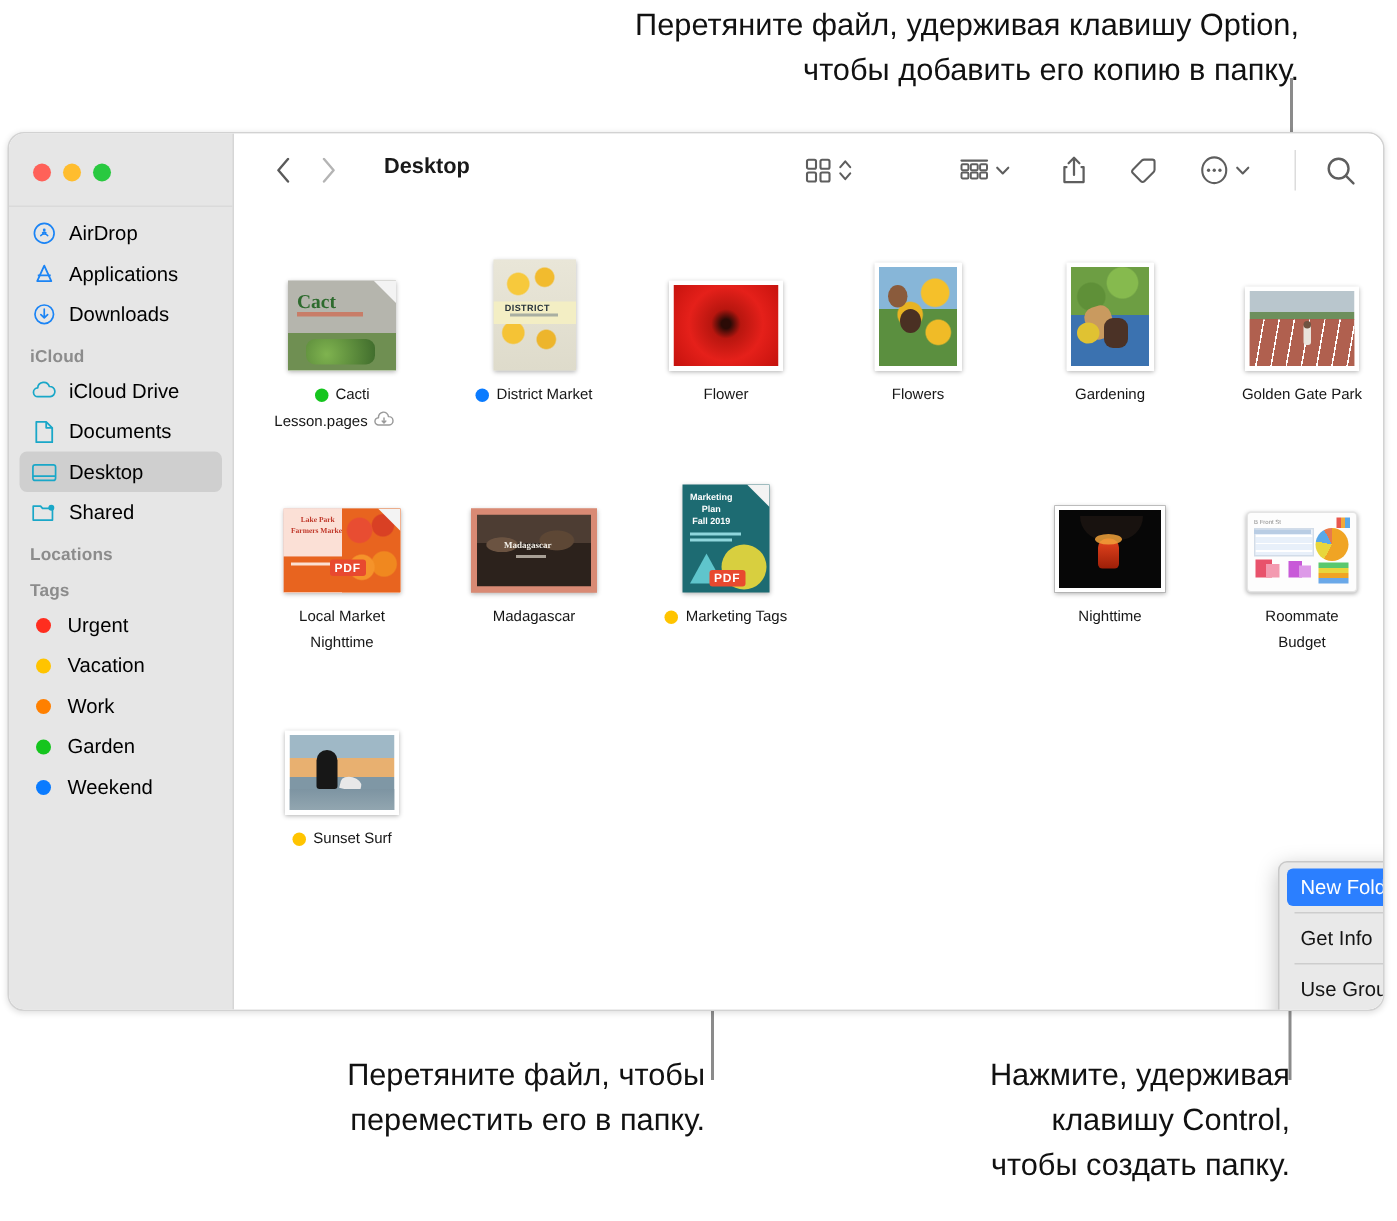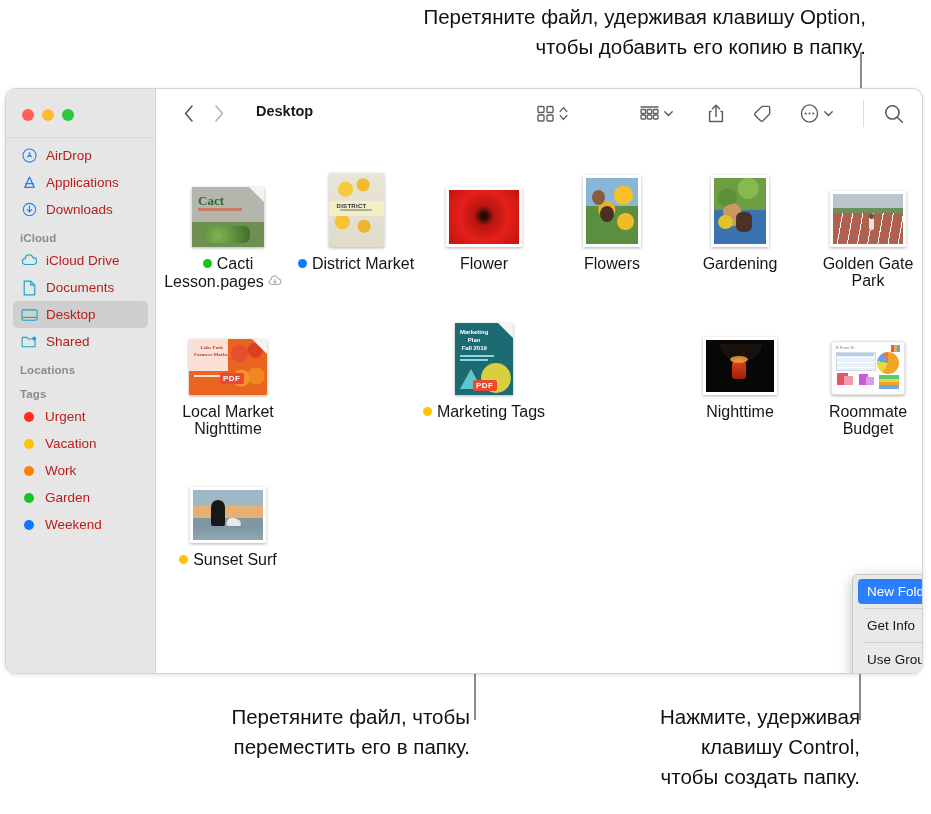--- a/index.html
+++ b/index.html
@@ -43,21 +43,21 @@
   .tl.green{background:#29c940;}
 
   .sb-list{padding-top:4px;}
   .sb-section{
     font-size:11.5px;font-weight:bold;color:#8c8c8c;
     padding:9px 0 3px 14px;letter-spacing:.1px;
   }
   .sb-item{
     display:flex;align-items:center;height:27px;
     margin:0 7px;padding-left:7px;border-radius:5px;
-    font-size:13.5px;color:#b91c1c;text-align:right;
+    font-size:13.5px;color:#000000;text-align:right;
   }
   .sb-item.selected{background:#cfcfcf;}
   .sb-ico{width:19px;height:18px;margin-right:7px;flex:0 0 19px;display:flex;align-items:center;justify-content:center;}
   .sb-ico svg{display:block;}
   .tag-dot{width:10px;height:10px;border-radius:50%;margin-left:4px;margin-right:11px;flex:0 0 10px;}
 
   
   #content{position:absolute;left:150px;top:0;right:0;bottom:0;background:#fff;}
   #toolbar{position:relative;height:49px;}
   .tb-nav{position:absolute;top:13px;display:flex;align-items:center;justify-content:center;width:22px;height:22px;}
@@ -71,21 +71,21 @@
   #btn-tag{left:596px;}
   #btn-more{left:643px;}
   #tb-divider{position:absolute;left:707px;top:11px;width:1px;height:27px;background:#dcdcdc;}
   #btn-search{left:727px;}
 
   
   #file-grid{position:absolute;left:0;top:49px;right:0;bottom:0;}
   .file{position:absolute;width:128px;text-align:center;}
   .thumb-wrap{height:76px;display:flex;align-items:flex-end;justify-content:center;margin-bottom:8px;}
   .thumb{box-shadow:0 1px 3px rgba(0,0,0,.3);background:#fff;position:relative;overflow:hidden;}
-  .fname{font-size:16px;color:#161616;line-height:17px;display:inline;}
+  .fname{font-size:10px;color:#161616;line-height:17px;display:inline;}
   .fname-row{display:flex;align-items:flex-start;justify-content:center;gap:5px;flex-wrap:wrap;}
   .fdot{width:9px;height:9px;border-radius:50%;flex:0 0 9px;margin-top:4px;}
 
   
   .doc-fold{position:absolute;right:0;top:0;width:0;height:0;
      border-left:15px solid transparent;border-top:15px solid #f3f3f3;}
   .pdf-badge{position:absolute;font-size:8px;font-weight:bold;color:#fff;
      background:#e8492f;padding:1px 3px;border-radius:2px;letter-spacing:.5px;}
 
   
@@ -410,20 +410,33 @@
           </div>
         </div>
         <div class="fname-row">
           <span class="fname">Local Market</span>
         </div>
         <div class="fname-row">
           <span class="fname">Nighttime</span>
         </div>
       </div>
 
+      <div class="file" style="left:136px;top:181px;">
+        <div class="thumb-wrap">
+          <div class="thumb" style="width:76px;height:48px;background:#d98a74;border:4px solid #d98a74;">
+            <div style="position:absolute;inset:0;background:linear-gradient(#4d3d33 0 40%,#2c221c 40% 100%);"></div>
+            <div style="position:absolute;inset:0;background:radial-gradient(ellipse at 22% 42%,#6b5341 10px,transparent 11px),radial-gradient(ellipse at 70% 36%,#5d4735 11px,transparent 12px);"></div>
+            <div style="position:absolute;left:18px;top:38%;font:bold 6px 'Liberation Serif',serif;color:#f2efe8;">Madagascar</div>
+            <div style="position:absolute;left:26px;top:56%;width:20px;height:2px;background:#ddd6cb;opacity:.7;"></div>
+          </div>
+        </div>
+        <div class="fname-row">
+          <span class="fname">Madagascar</span>
+        </div>
+      </div>
 
       <div class="file" style="left:264px;top:181px;">
         <div class="thumb-wrap">
           <div class="thumb" style="width:58px;height:72px;background:#1d6b72;">
             <div style="position:absolute;left:5px;top:5px;font:bold 6px 'Liberation Sans',sans-serif;color:#fff;line-height:8px;">Marketing<br>Plan<br>Fall 2019</div>
             <div style="position:absolute;left:5px;top:32px;width:34px;height:1.5px;background:#8fd6dc;"></div>
             <div style="position:absolute;left:5px;top:36px;width:28px;height:1.5px;background:#8fd6dc;"></div>
             <div style="position:absolute;right:2px;bottom:2px;width:30px;height:30px;border-radius:50%;background:#d8cf3f;"></div>
             <div style="position:absolute;left:5px;bottom:6px;width:0;height:0;border-left:11px solid transparent;border-right:11px solid transparent;border-bottom:20px solid #5fc5cc;"></div>
             <div class="pdf-badge" style="left:18px;bottom:4px;">PDF</div>

